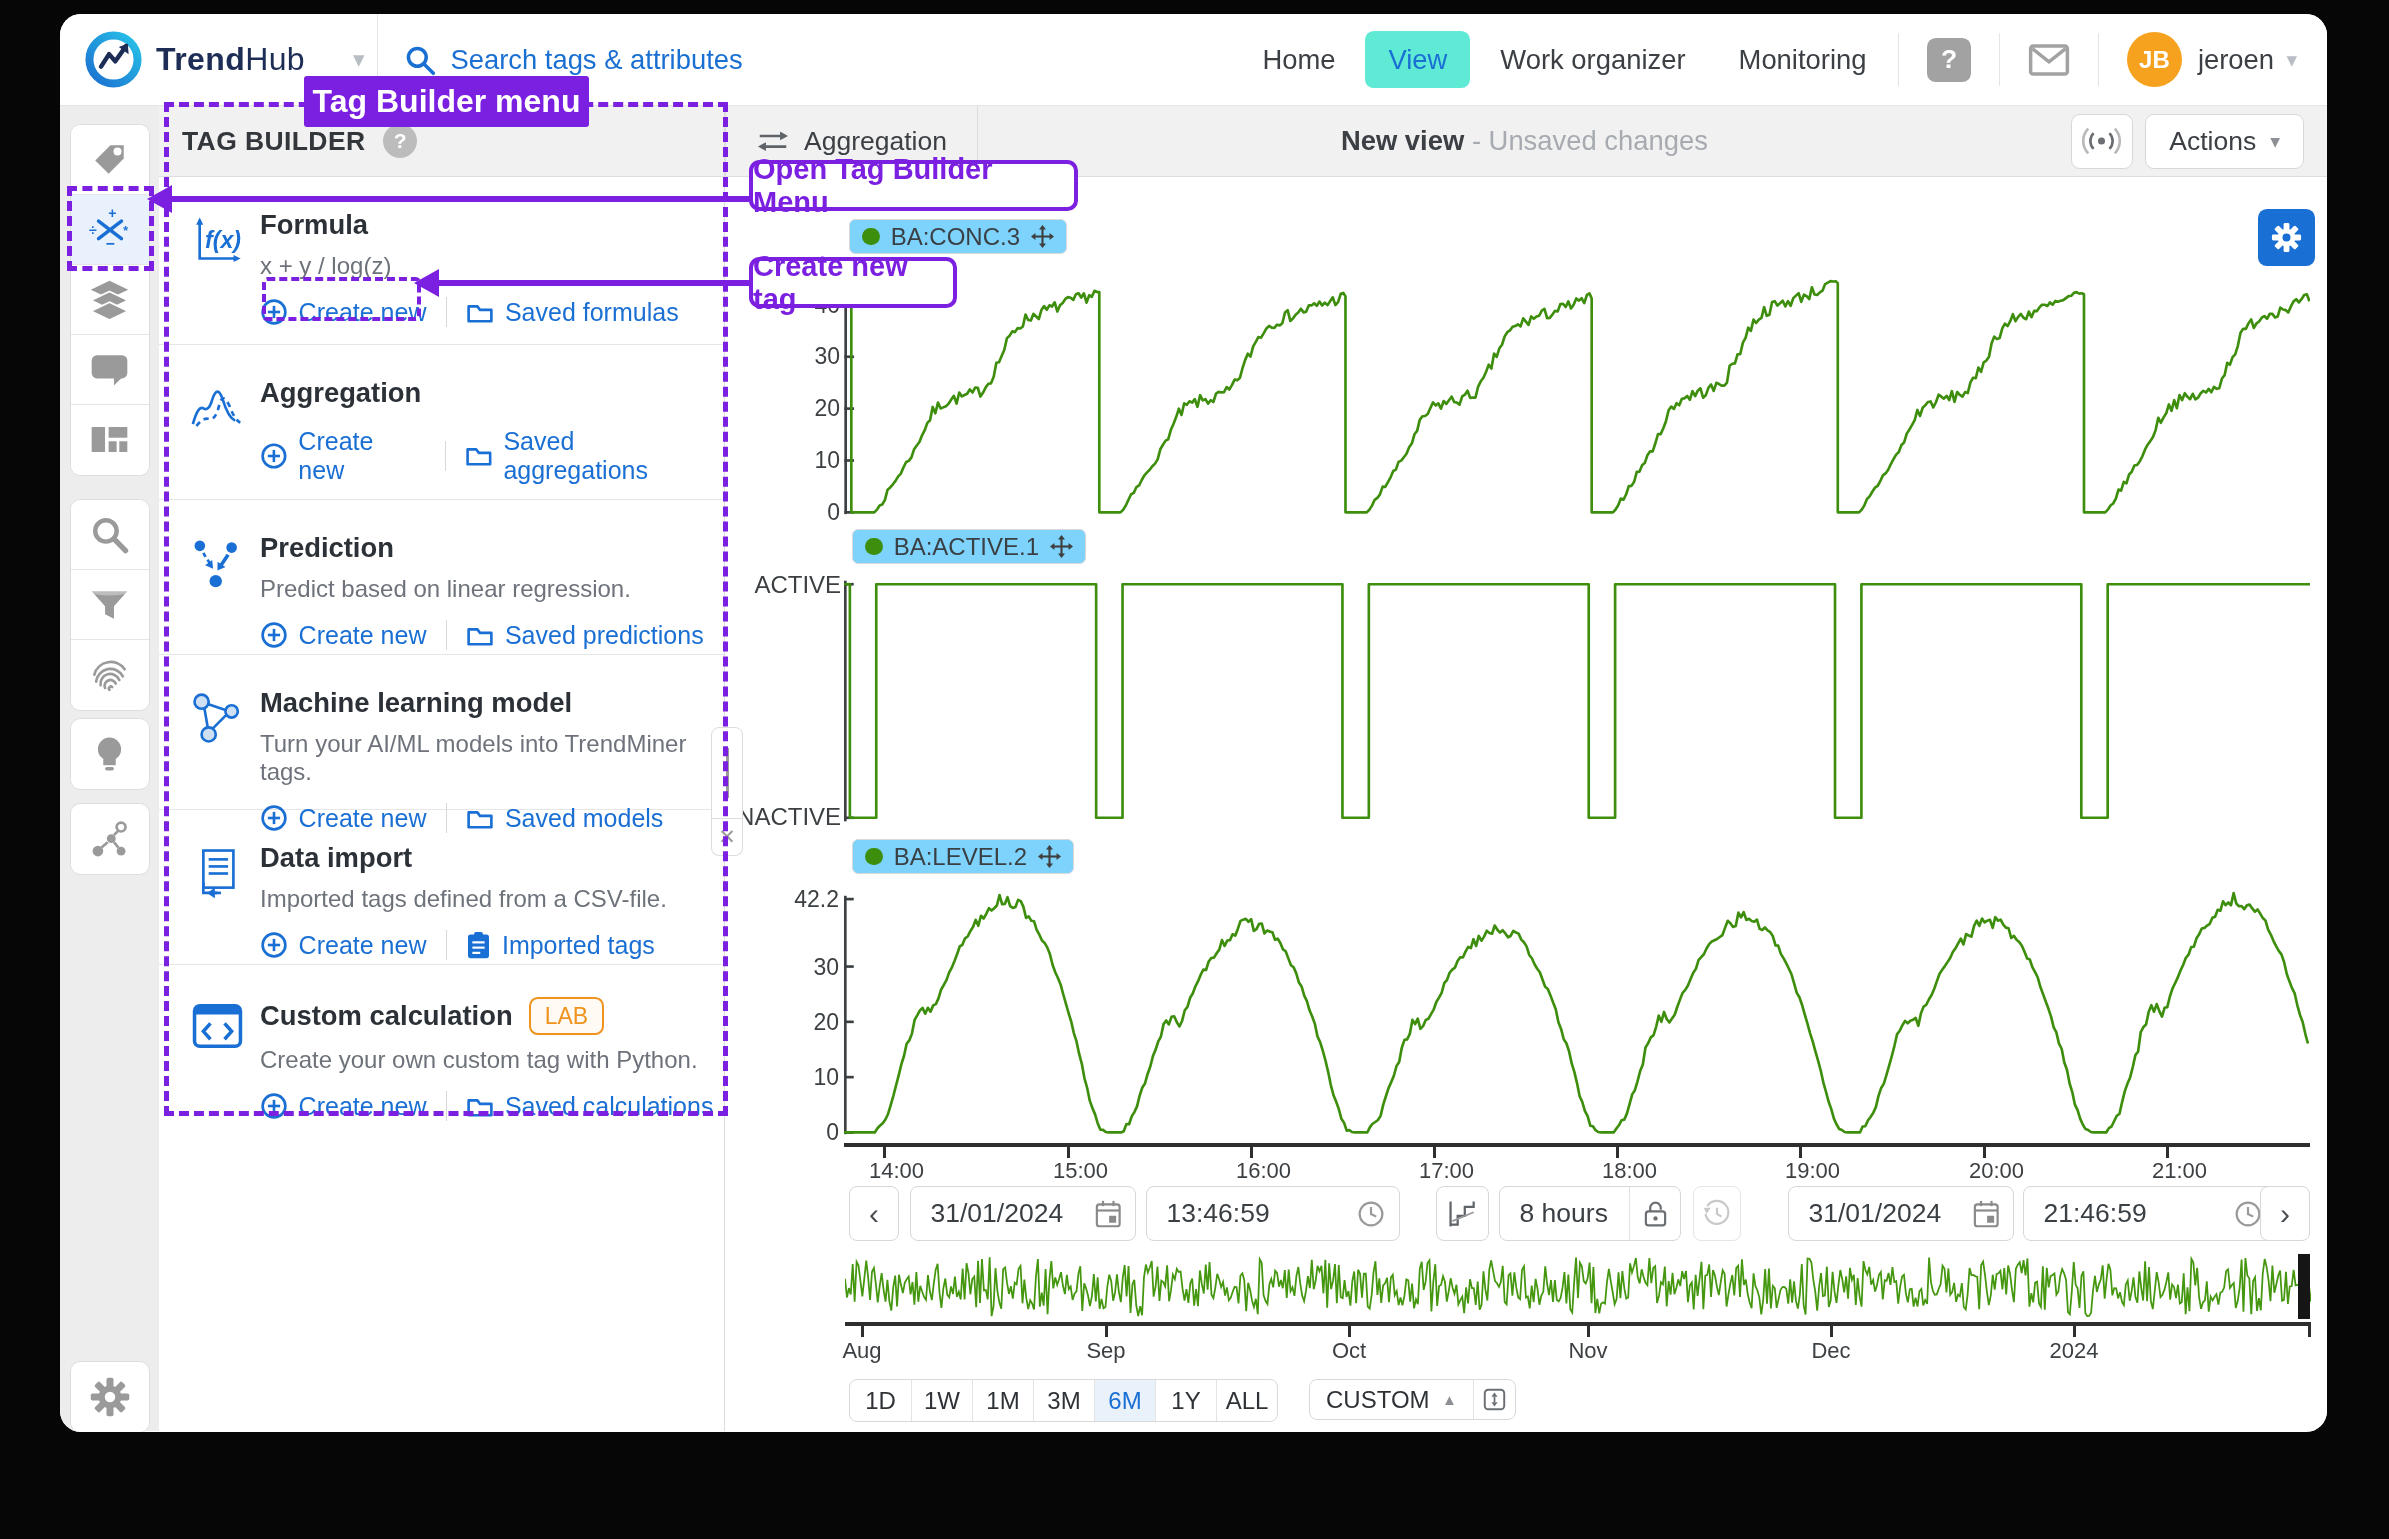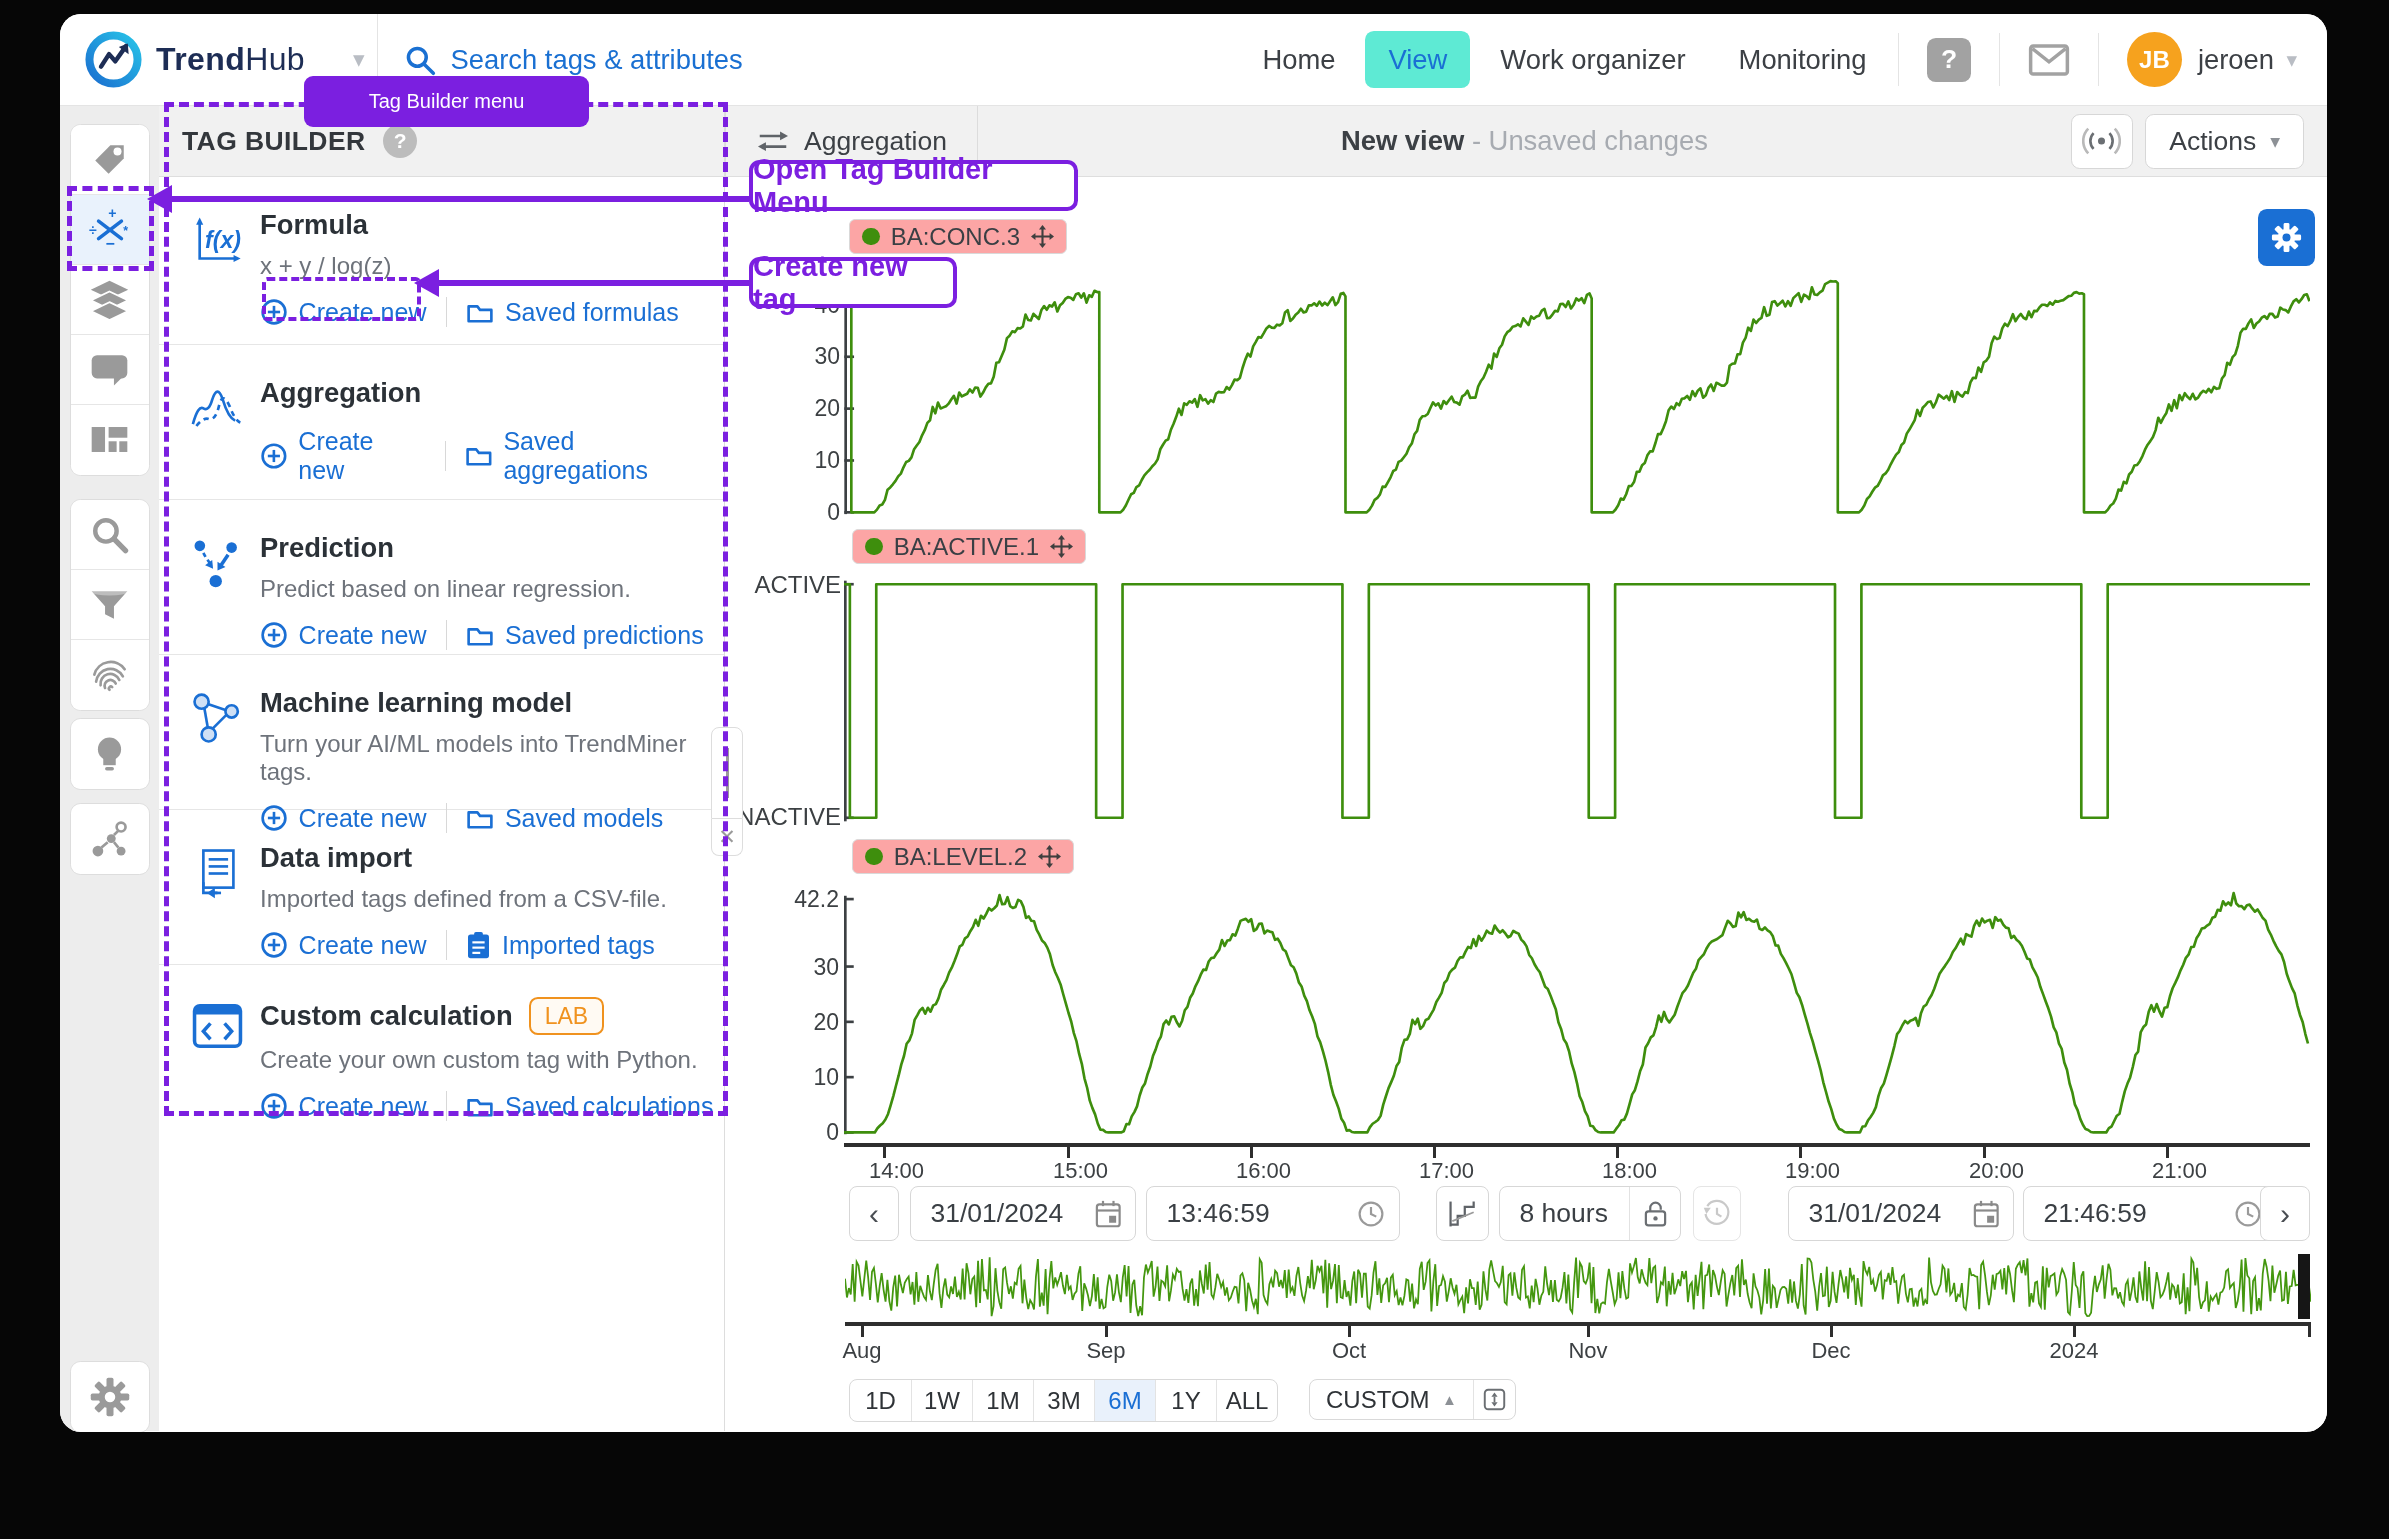--- a/index.html
+++ b/index.html
@@ -54,21 +54,21 @@
 .sec-title-row{display:flex;align-items:center;gap:16px}
 .sec-title{font-size:27.4px;font-weight:700;color:#2b3137}
 .lab-badge{border:2.7px solid #f0921e;color:#f0921e;background:#fffaf3;border-radius:8.8px;font-size:23px;padding:3.5px 14px;font-weight:400}
 .sec-desc{font-size:24px;color:#6e737b;margin-top:10.6px}
 .sec-links{display:flex;align-items:center;margin:17.7px 0 30px 0}
 .slink{display:flex;align-items:center;gap:10.6px;color:#1a6fd4;font-size:25px;cursor:pointer}
 .ldiv{width:0.9px;height:30px;background:#d8d8d8;margin:0 19.5px}
 
 .chartcol{flex:1 1 auto;position:relative;background:#fff;overflow:hidden}
 .gear-btn{position:absolute;right:12.4px;top:32px;width:57px;height:57px;background:#1a6fd4;border-radius:8.8px;display:flex;align-items:center;justify-content:center;cursor:pointer;z-index:5}
-.chip{position:absolute;height:35px;background:#fca5a5;border:0.9px solid #d9d9d9;border-radius:6.2px;display:flex;align-items:center;gap:10.6px;padding:0 12.4px;font-size:24px;color:#3a3f44;z-index:4}
+.chip{position:absolute;height:35px;background:#7dd3fc;border:0.9px solid #d9d9d9;border-radius:6.2px;display:flex;align-items:center;gap:10.6px;padding:0 12.4px;font-size:24px;color:#3a3f44;z-index:4}
 .chip .dot{width:17.7px;height:17.7px;border-radius:50%;background:#3e8e0d}
 .ytick{position:absolute;width:53px;text-align:right;font-size:23px;color:#3c4043}
 .lvl{position:absolute;width:115px;text-align:right;font-size:24px;color:#3c4043}
 .xhour{position:absolute;width:80px;text-align:right;font-size:22px;color:#3c4043}
 .month{position:absolute;width:80px;text-align:center;font-size:22px;color:#3c4043}
 .axisx{position:absolute;background:#2e2e2e}
 .axtick{position:absolute;width:2.7px;background:#2e2e2e}
 
 .cbtn{position:absolute;height:55px;background:#fff;border:0.9px solid #d7d7d7;border-radius:8px;display:flex;align-items:center;font-size:26.5px;color:#3a3f44;cursor:pointer}
 .cbtn .ctext{flex:1;padding-left:19.5px}
@@ -81,21 +81,21 @@
 .rbtn:first-child{border-left:none}
 .rbtn.active{background:#e9f1fb;color:#1a6fd4}
 .customgrp{position:absolute;display:flex;border:0.9px solid #d9d9d9;border-radius:8px;overflow:hidden;background:#fff;height:41px}
 .custom-main{display:flex;align-items:center;gap:12.4px;padding:0 16px;font-size:24px;color:#2f3337;cursor:pointer}
 .custom-caret{font-size:15px;color:#8d9196}
 .custom-exp{border-left:0.9px solid #e3e3e3;display:flex;align-items:center;justify-content:center;width:42px;cursor:pointer}
 
 .dashed-rect{position:absolute;left:104px;top:88px;width:564px;height:1014px;border:5.3px dashed #7b1fe0;z-index:8;pointer-events:none}
 .sb-highlight{position:absolute;left:7px;top:172px;width:87px;height:85px;border:5.3px dashed #7b1fe0;z-index:9;pointer-events:none}
 .cn-highlight{position:absolute;left:202px;top:263px;width:159px;height:44px;border:4.4px dashed #7b1fe0;border-radius:5.3px;z-index:9;pointer-events:none}
-.callout-filled{position:absolute;left:244px;top:62px;width:285px;height:51px;background:#7b1fe0;border-radius:9px;color:#fff;font-size:20px;font-weight:400;display:flex;align-items:center;justify-content:center;z-index:10}
+.callout-filled{position:absolute;left:244px;top:62px;width:285px;height:51px;background:#7b1fe0;border-radius:3px;color:#fff;font-size:32px;font-weight:700;display:flex;align-items:center;justify-content:center;z-index:10}
 .callout{position:absolute;background:#fff;border:4.4px solid #7b1fe0;border-radius:10.6px;color:#7b1fe0;font-size:29px;font-weight:700;display:flex;align-items:center;justify-content:center;z-index:10}
 .arrow-line{position:absolute;height:6.2px;background:#7b1fe0;z-index:10}
 .arrow-head{position:absolute;width:0;height:0;border-top:14px solid transparent;border-bottom:14px solid transparent;border-right:25px solid #7b1fe0;z-index:10}
 .handle{position:absolute;left:651px;top:713px;width:32px;height:92px;background:#fff;border:0.9px solid #ddd;border-radius:8px 8px 0 0;display:flex;align-items:center;justify-content:center;z-index:7}
 .handle-grip{width:4.4px;height:50px;background:#9a9a9a;border-left:1.8px solid #fff}
 .handle2{position:absolute;left:651px;top:805px;width:32px;height:37px;background:#fff;border:0.9px solid #ddd;border-top:none;border-radius:0 0 8px 8px;display:flex;align-items:center;justify-content:center;color:#9a9a9a;font-size:21px;z-index:7}
 svg{display:block}
 </style>
 </head>
 <body>

